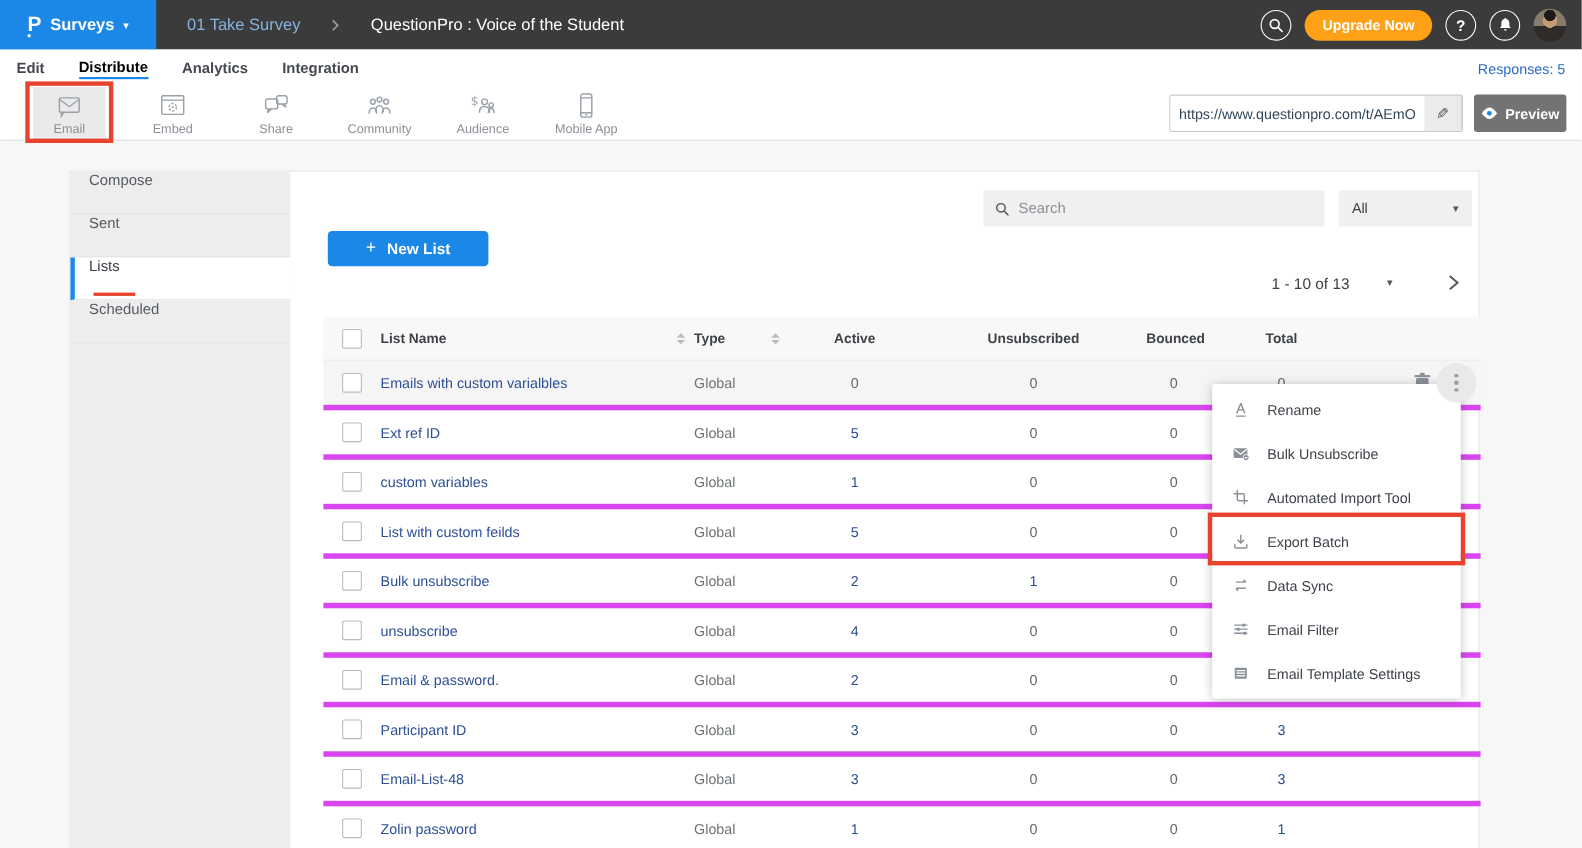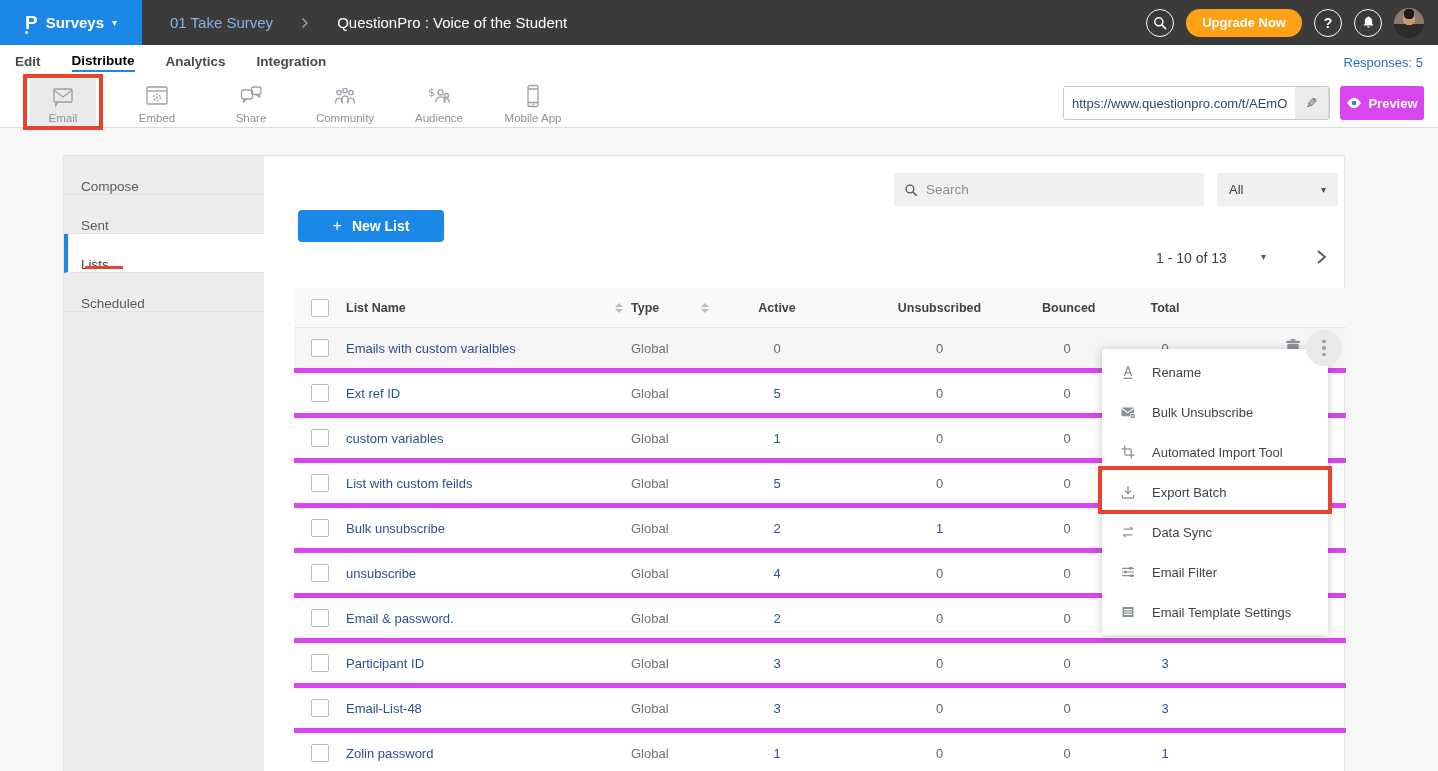--- a/index.html
+++ b/index.html
@@ -48,29 +48,29 @@
   .tile svg { display:block; }
   .ann-email { position:absolute; left:-7px; top:-5px; width:80px; height:56px;
     border:4px solid #e8432c; pointer-events:none; z-index:5; }
   .urlwrap { position:absolute; left:1063px; top:86px; width:267px; height:34px;
     border:1px solid #c9c9c9; border-radius:3px; background:#fff; display:flex; overflow:hidden; }
   .urlwrap input { flex:1; border:none; outline:none; padding:0 8px; font-size:13px; color:#33475b;
     font-family:"Liberation Sans",sans-serif; background:#fff; }
   .pencil { width:34px; background:#ebebeb; border-left:1px solid #d5d5d5; display:flex;
     align-items:center; justify-content:center; color:#555; font-size:14px; cursor:pointer;
     transform:scaleX(-1); }
-  .preview { position:absolute; left:1340px; top:86px; width:84px; height:34px; background:#d946ef;
+  .preview { position:absolute; left:1340px; top:86px; width:84px; height:34px; background:#737373;
     border:none; border-radius:3px; color:#fff; font-size:13px; font-weight:bold; cursor:pointer;
     display:flex; align-items:center; justify-content:center; gap:6px; font-family:"Liberation Sans",sans-serif; }
 
   
   .card { position:absolute; left:63px; top:155px; width:1282px; height:616px; background:#fff;
     border:1px solid #e4e4e4; border-bottom:none; }
   .sidebar { position:absolute; left:0; top:0; width:200px; height:616px; background:#ededed; }
-  .side-item { height:39px; display:flex; align-items:flex-end; padding-left:17px; font-size:13.5px;
+  .side-item { height:39px; display:flex; align-items:flex-start; padding-left:17px; font-size:13.5px;
     color:#555a61; border-bottom:1px solid #e3e3e3; cursor:pointer; position:relative; }
   .side-item.active { background:#fff; border-left:4px solid #1b87e6; padding-left:13px; color:#3b4047; }
   .ann-lists { position:absolute; left:17px; bottom:3px; width:38px; height:3px; background:#e8432c;
     pointer-events:none; }
 
   .main { position:absolute; left:200px; top:12px; width:1082px; height:616px; }
   .searchbox { position:absolute; left:630px; top:5px; width:310px; height:33px; background:#f0f0f0;
     border-radius:2px; display:flex; align-items:center; padding:0 10px; gap:8px; }
   .searchbox input { flex:1; border:none; outline:none; background:transparent; font-size:13.5px;
     color:#3c4043; font-family:"Liberation Sans",sans-serif; }

